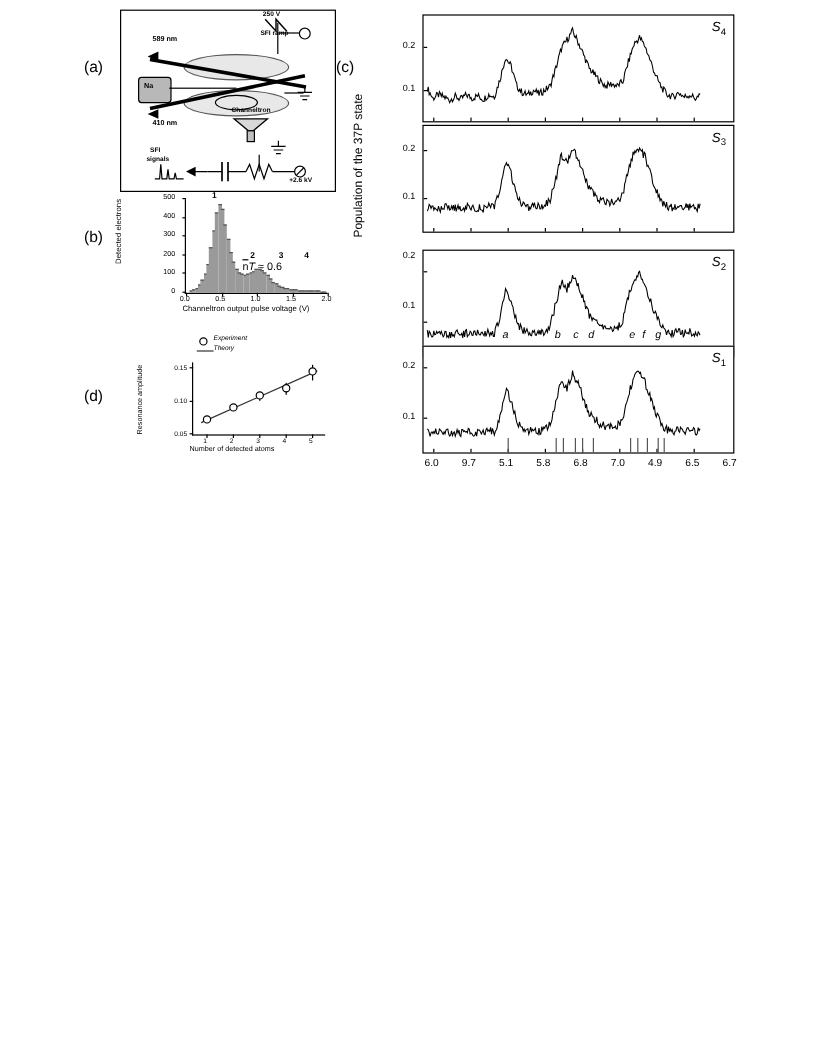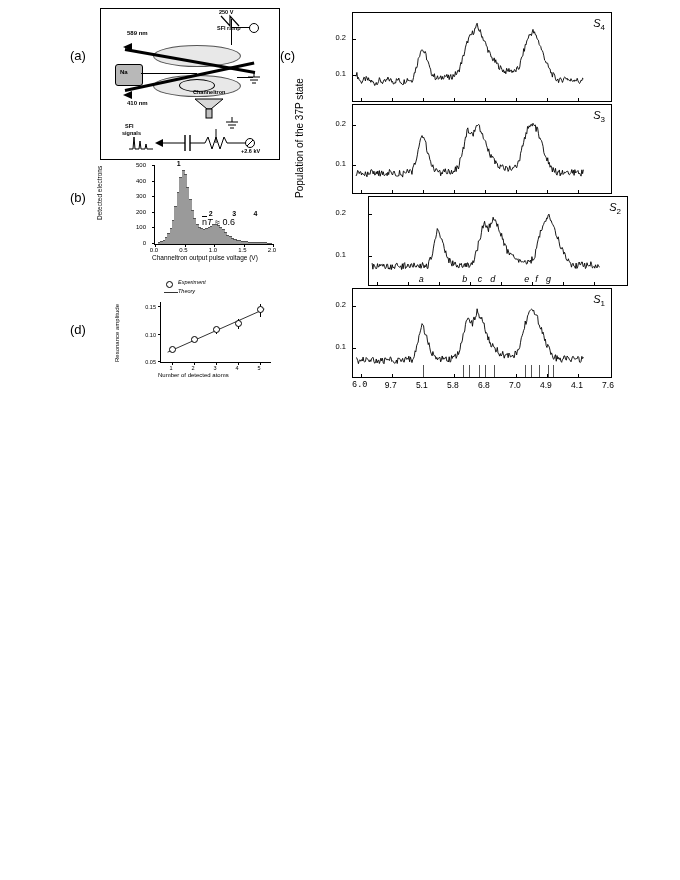--- a/index.html
+++ b/index.html
@@ -395,21 +395,21 @@
         <div class="c-xtick" style="left: 38.7879px;"></div>
         <div class="c-xtick" style="left: 69.8182px;"></div>
         <div class="c-xtick" style="left: 100.848px;"></div>
         <div class="c-xtick" style="left: 131.879px;"></div>
         <div class="c-xtick" style="left: 162.909px;"></div>
         <div class="c-xtick" style="left: 193.939px;"></div>
         <div class="c-xtick" style="left: 224.97px;"></div>
       </div>
       <div class="c-ylab" style="left: 22px; top: 151px;">0.1</div>
       <div class="c-ylab" style="left: 22px; top: 111px;">0.2</div>
-      <div class="c-box" style="top: 188px; height: 88px; margin-left: 16px;">
+      <div class="c-box" style="top: 200px; height: 88px;">
         <div class="c-label">S<sub>2</sub></div>
         <svg width="256" height="88" style="position: absolute; left: 0px; top: 0px;">
           <polyline points="3.10,66.09 3.88,72.20 4.65,67.10 5.43,68.36 6.21,70.33 6.98,71.79 7.76,71.27 8.53,66.64 9.31,69.93 10.08,69.69 10.86,67.15 11.64,68.79 12.41,67.80 13.19,67.31 13.96,69.35 14.74,67.18 15.52,69.45 16.29,71.70 17.07,70.56 17.84,67.17 18.62,67.27 19.39,72.06 20.17,70.84 20.95,72.27 21.72,67.76 22.50,72.50 23.27,67.72 24.05,70.89 24.82,70.08 25.60,71.60 26.38,68.20 27.15,66.71 27.93,66.04 28.70,68.61 29.48,69.40 30.25,70.23 31.03,69.94 31.81,68.76 32.58,72.56 33.36,66.72 34.13,71.77 34.91,66.42 35.68,65.63 36.46,71.50 37.24,70.09 38.01,69.98 38.79,67.03 39.56,67.83 40.34,70.41 41.12,70.52 41.89,67.01 42.67,66.74 43.44,69.84 44.22,70.28 44.99,65.89 45.77,68.71 46.55,70.03 47.32,70.04 48.10,68.11 48.87,67.78 49.65,69.79 50.42,70.81 51.20,66.91 51.98,71.32 52.75,68.80 53.53,65.51 54.30,68.09 55.08,70.88 55.85,68.32 56.63,69.77 57.41,66.86 58.18,71.36 58.96,71.44 59.73,64.59 60.51,62.02 61.28,60.00 62.06,62.47 62.84,60.21 63.61,56.83 64.39,51.09 65.16,46.53 65.94,42.60 66.72,41.28 67.49,37.29 68.27,31.53 69.04,33.08 69.82,34.59 70.59,37.11 71.37,40.70 72.15,41.67 72.92,42.03 73.70,45.08 74.47,46.72 75.25,51.62 76.02,55.70 76.80,53.81 77.58,59.12 78.35,60.85 79.13,60.69 79.90,65.86 80.68,61.14 81.45,63.22 82.23,66.49 83.01,69.13 83.78,63.71 84.56,68.43 85.33,66.80 86.11,64.98 86.88,67.58 87.66,70.14 88.44,68.35 89.21,70.48 89.99,70.85 90.76,66.65 91.54,67.66 92.32,66.33 93.09,70.15 93.87,70.43 94.64,68.47 95.42,66.65 96.19,69.73 96.97,66.02 97.75,69.85 98.52,65.67 99.30,66.64 100.07,70.54 100.85,69.32 101.62,67.39 102.40,65.61 103.18,67.79 103.95,63.70 104.73,65.70 105.50,62.19 106.28,56.95 107.05,53.48 107.83,53.77 108.61,53.58 109.38,43.94 110.16,43.46 110.93,42.91 111.71,40.81 112.48,35.25 113.26,28.81 114.04,31.20 114.81,27.33 115.59,24.28 116.36,28.87 117.14,30.53 117.92,28.58 118.69,31.17 119.47,34.77 120.24,26.81 121.02,30.62 121.79,26.04 122.57,26.75 123.35,24.81 124.12,20.22 124.90,23.12 125.67,23.09 126.45,22.75 127.22,25.31 128.00,29.42 128.78,26.89 129.55,32.20 130.33,34.71 131.10,35.82 131.88,39.29 132.65,36.33 133.43,42.36 134.21,41.88 134.98,48.50 135.76,46.53 136.53,47.74 137.31,48.98 138.08,56.51 138.86,52.35 139.64,55.05 140.41,58.02 141.19,55.89 141.96,56.90 142.74,57.31 143.52,57.84 144.29,57.63 145.07,60.54 145.84,61.07 146.62,62.25 147.39,61.89 148.17,62.65 148.95,61.79 149.72,65.42 150.50,62.57 151.27,62.71 152.05,64.91 152.82,64.89 153.60,64.71 154.38,65.04 155.15,65.05 155.93,63.43 156.70,64.49 157.48,67.15 158.25,66.62 159.03,63.01 159.81,64.29 160.58,64.57 161.36,63.11 162.13,66.34 162.91,59.65 163.68,63.73 164.46,63.01 165.24,61.72 166.01,60.30 166.79,52.09 167.56,51.27 168.34,46.04 169.12,42.76 169.89,39.36 170.67,40.30 171.44,33.07 172.22,33.95 172.99,32.93 173.77,28.98 174.55,27.55 175.32,25.35 176.10,24.06 176.87,24.46 177.65,21.01 178.42,21.64 179.20,17.98 179.98,17.13 180.75,20.58 181.53,23.70 182.30,23.73 183.08,26.67 183.85,27.42 184.63,29.21 185.41,30.56 186.18,33.61 186.96,38.29 187.73,39.84 188.51,42.07 189.28,39.80 190.06,44.67 190.84,49.27 191.61,51.61 192.39,51.85 193.16,50.44 193.94,52.41 194.72,57.14 195.49,55.26 196.27,57.37 197.04,61.91 197.82,63.20 198.59,64.06 199.37,61.78 200.15,64.38 200.92,65.02 201.70,66.65 202.47,70.16 203.25,67.06 204.02,66.21 204.80,68.96 205.58,69.51 206.35,71.38 207.13,66.10 207.90,71.44 208.68,70.00 209.45,66.21 210.23,65.00 211.01,67.83 211.78,67.52 212.56,65.03 213.33,65.06 214.11,69.57 214.88,69.37 215.66,66.15 216.44,71.54 217.21,70.32 217.99,65.76 218.76,68.43 219.54,69.03 220.32,68.18 221.09,69.20 221.87,64.70 222.64,67.65 223.42,70.95 224.19,70.30 224.97,69.39 225.75,71.18 226.52,67.80 227.30,70.00 228.07,70.92 228.85,67.54 229.62,68.74 230.40,70.29" fill="none" stroke="#000" stroke-width="0.9"></polyline>
         </svg>
         <div class="c-ytick" style="top: 58.6667px;"></div>
         <div class="c-ytick" style="top: 16.7619px;"></div>
         <div class="c-xtick" style="left: 7.75758px;"></div>
         <div class="c-xtick" style="left: 38.7879px;"></div>
         <div class="c-xtick" style="left: 69.8182px;"></div>
         <div class="c-xtick" style="left: 100.848px;"></div>
@@ -449,24 +449,24 @@
       </div>
       <div class="c-ylab" style="left: 22px; top: 333.667px;">0.1</div>
       <div class="c-ylab" style="left: 22px; top: 291.762px;">0.2</div>
       <div class="c-peaklab" style="left: 118.818px; top: 266px;">a</div>
       <div class="c-peaklab" style="left: 162.261px; top: 266px;">b</div>
       <div class="c-peaklab" style="left: 177.776px; top: 266px;">c</div>
       <div class="c-peaklab" style="left: 190.188px; top: 266px;">d</div>
       <div class="c-peaklab" style="left: 224.321px; top: 266px;">e</div>
       <div class="c-peaklab" style="left: 235.182px; top: 266px;">f</div>
       <div class="c-peaklab" style="left: 246.042px; top: 266px;">g</div>
-      <div class="c-xlab" style="left: 46.7576px; top: 372px; font-family: Liberation Mono, monospace;">6.0</div>
+      <div class="c-xlab" style="left: 46.7576px; top: 372px;">6.0</div>
       <div class="c-xlab" style="left: 77.7879px; top: 372px;">9.7</div>
       <div class="c-xlab" style="left: 108.818px; top: 372px;">5.1</div>
       <div class="c-xlab" style="left: 139.848px; top: 372px;">5.8</div>
       <div class="c-xlab" style="left: 170.879px; top: 372px;">6.8</div>
       <div class="c-xlab" style="left: 201.909px; top: 372px;">7.0</div>
       <div class="c-xlab" style="left: 232.939px; top: 372px;">4.9</div>
-      <div class="c-xlab" style="left: 263.97px; top: 372px;">4.1</div>
-      <div class="c-xlab" style="left: 295px; top: 372px;">7.6</div>
+      <div class="c-xlab" style="left: 263.97px; top: 372px;">6.5</div>
+      <div class="c-xlab" style="left: 295px; top: 372px;">6.7</div>
     </div>
 
 </div>
 
 </body></html>

